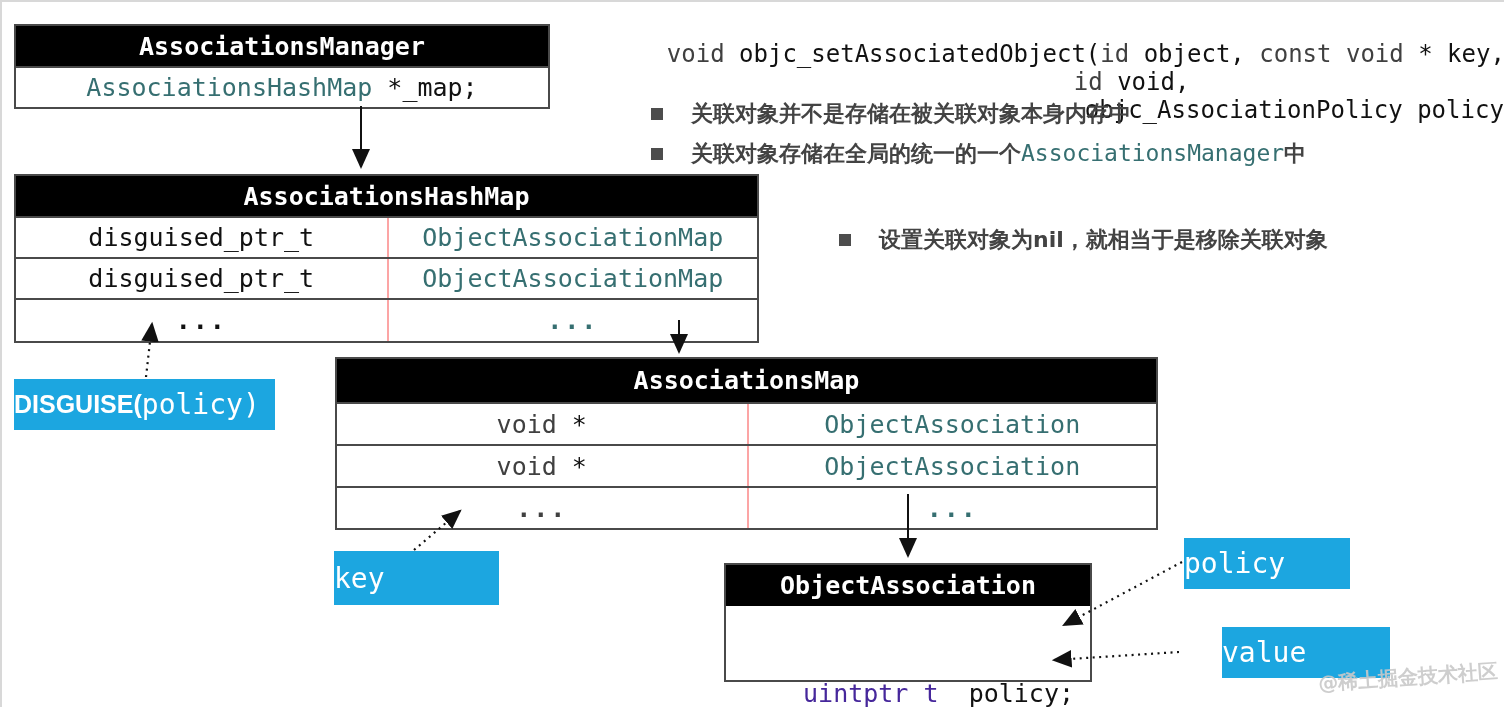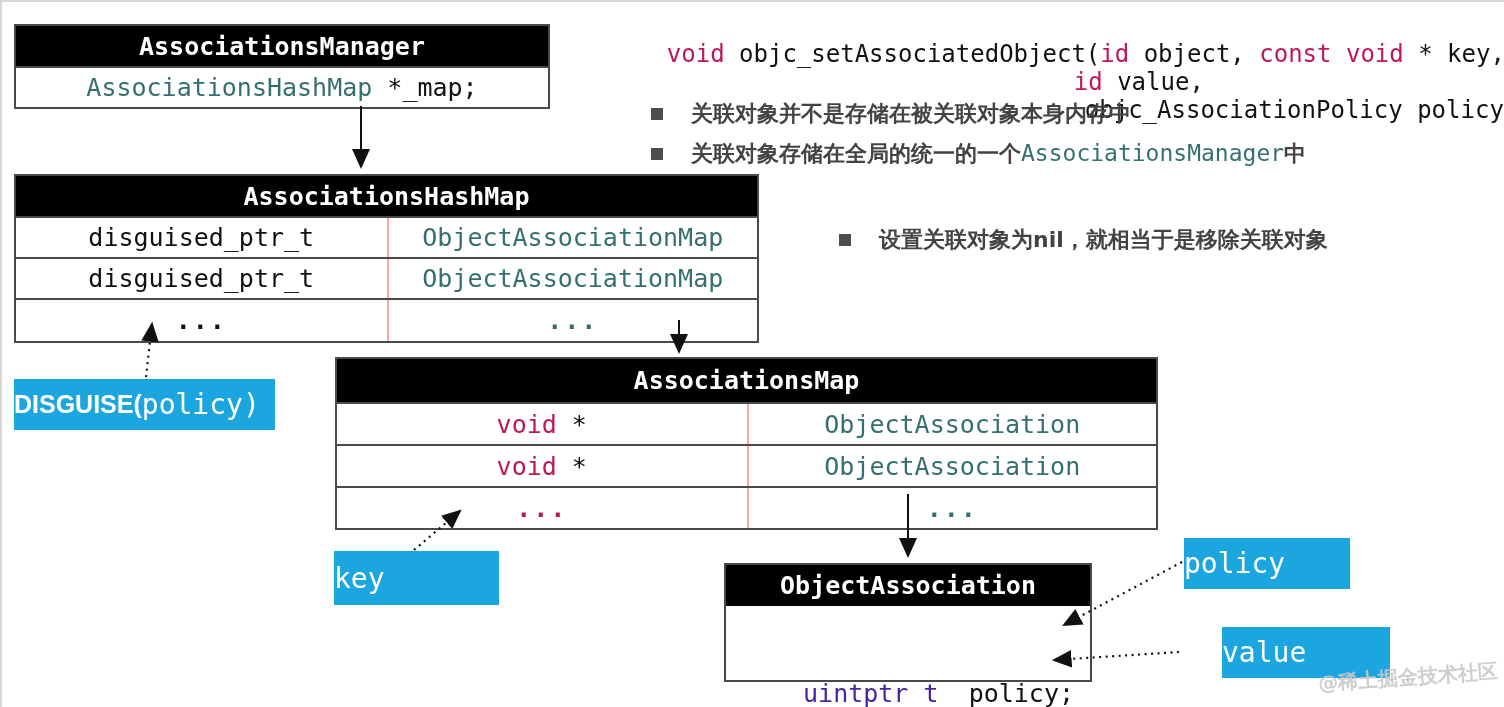--- a/index.html
+++ b/index.html
@@ -26,21 +26,21 @@
   .tbl-row{display:flex;border-top:2px solid #4a4a4a;box-sizing:border-box;}
   .tbl-row:first-of-type{border-top:none;}
   .cell{
     width:50%;display:flex;align-items:center;justify-content:center;
     font-family:"DejaVu Sans Mono","Liberation Mono",monospace;
     font-size:25px;box-sizing:border-box;white-space:pre;
   }
   .cell + .cell{border-left:2px solid #fca5a5;}
   .cell-full{width:100%;}
   .dots{font-weight:bold;letter-spacing:2px;}
-  .tok-k{color:#be185d;}
+  .tok-k{color:#404040;}
   .tok-v{color:#46279b;}
   .tok-t{color:#366f71;}
   
   .code-line{
     position:absolute;white-space:pre;
     font-family:"DejaVu Sans Mono","Liberation Mono",monospace;
     font-size:24px;line-height:28px;color:#111;font-weight:500;
   }
   
   .bullet-row{position:absolute;display:flex;align-items:flex-start;white-space:pre;padding-left:44px;}
@@ -72,21 +72,21 @@
 </style>
 </head>
 <body>
 
 <div id="canvas">
 
   <div class="code-line" style="left:607px;top:10px;">
     <span class="tok-k">void</span><span> objc_setAssociatedObject(</span><span class="tok-k">id</span><span> object, </span><span class="tok-k">const void</span><span> * key,</span>
   </div>
   <div class="code-line" style="left:1014px;top:38px;">
-    <span class="tok-k">id</span><span> value,</span>
+    <span class="tok-k">id</span><span> void,</span>
   </div>
   <div class="code-line" style="left:1025px;top:66px;">
     <span>objc_AssociationPolicy policy)</span>
   </div>
 
   <div class="bullet-row" style="left:605px;top:98px;width:880px;">
     <span class="bullet-sq"></span>
     <span class="bullet-text"><span>关联对象并不是存储在被关联对象本身内存中</span></span>
   </div>
   <div class="bullet-row" style="left:605px;top:138px;width:880px;">

